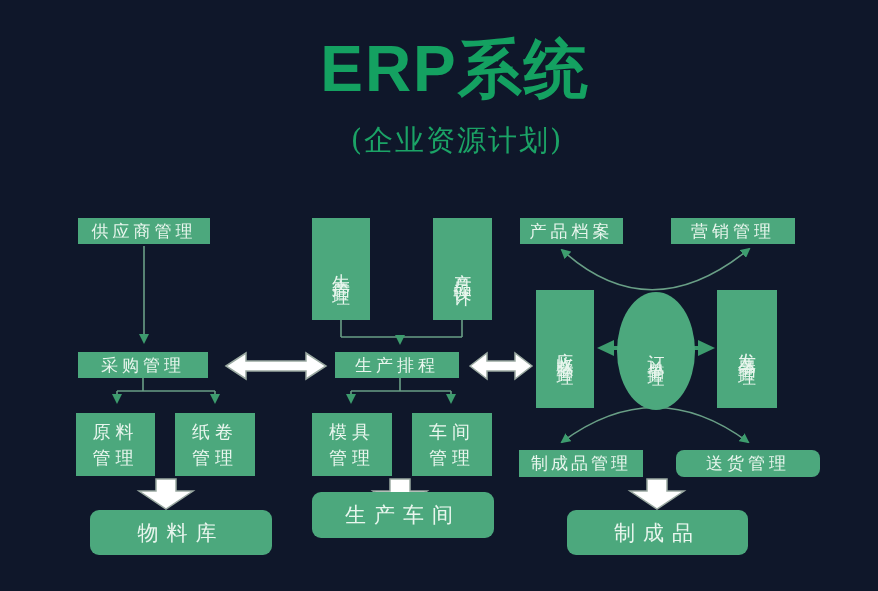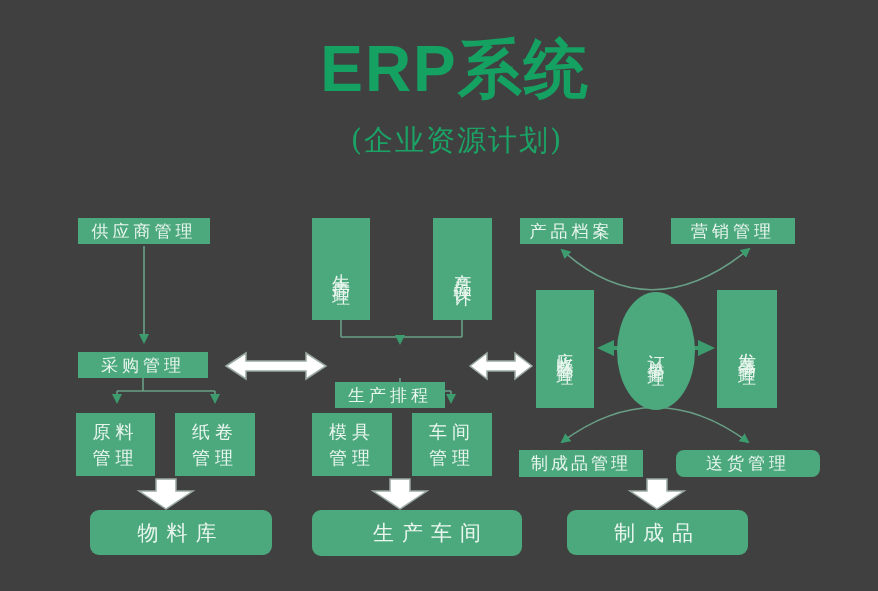--- a/index.html
+++ b/index.html
@@ -1,19 +1,19 @@
 <!DOCTYPE html>
 <html><head>
 <meta charset="utf-8">
 <style>
   html,body{margin:0;padding:0;background:#ffffff;}
   #canvas{
     position:relative;
     width:878px;height:591px;
-    background:#404040;
+    background:#0f172a;
     overflow:hidden;
     font-family:"DejaVu Serif","Liberation Serif",serif;
   }
   .title{
     position:absolute;top:26px;left:16px;width:878px;
     text-align:center;
     font-family:"Liberation Sans","DejaVu Sans",sans-serif;
     font-weight:bold;font-size:64px;line-height:86px;
     color:#14a161;letter-spacing:2px;
   }
@@ -102,26 +102,26 @@
   <div class="node" style="left:78px;top:218px;width:132px;height:26px;">供应商管理</div>
   <div class="node" style="left:78px;top:352px;width:130px;height:26px;">采购管理</div>
   <div class="node two-line" style="left:76px;top:413px;width:79px;height:63px;">原料
 管理</div>
   <div class="node two-line" style="left:175px;top:413px;width:80px;height:63px;">纸卷
 管理</div>
   <div class="node rounded" style="left:76px;top:510px;width:182px;height:45px;margin-left:14px;">物料库</div>
 
   <div class="node vbox" style="left:312px;top:218px;width:58px;height:102px;">生产管理</div>
   <div class="node vbox" style="left:433px;top:218px;width:59px;height:102px;">产品设计</div>
-  <div class="node" style="left:335px;top:352px;width:110px;height:26px;margin-top:30px;">生产排程</div>
+  <div class="node" style="left:335px;top:352px;width:124px;height:26px;">生产排程</div>
   <div class="node two-line" style="left:312px;top:413px;width:80px;height:63px;">模具
 管理</div>
   <div class="node two-line" style="left:412px;top:413px;width:80px;height:63px;">车间
 管理</div>
-  <div class="node rounded" style="left:312px;top:510px;width:182px;height:46px;padding-left:28px;">生产车间</div>
+  <div class="node rounded" style="left:312px;top:492px;width:182px;height:46px;">生产车间</div>
 
   <div class="node" style="left:520px;top:218px;width:103px;height:26px;">产品档案</div>
   <div class="node" style="left:671px;top:218px;width:124px;height:26px;">营销管理</div>
   <div class="node vbox" style="left:536px;top:290px;width:58px;height:118px;font-size:17px;letter-spacing:4px;">应收款管理</div>
   <div class="node ellipse" style="left:617px;top:292px;width:78px;height:118px;">订单管理</div>
   <div class="node vbox" style="left:717px;top:290px;width:60px;height:118px;">发票管理</div>
   <div class="node" style="left:519px;top:450px;width:124px;height:27px;letter-spacing:3px;">制成品管理</div>
   <div class="node" style="left:676px;top:450px;width:144px;height:27px;border-radius:8px;">送货管理</div>
   <div class="node rounded" style="left:567px;top:510px;width:181px;height:45px;">制成品</div>
 

